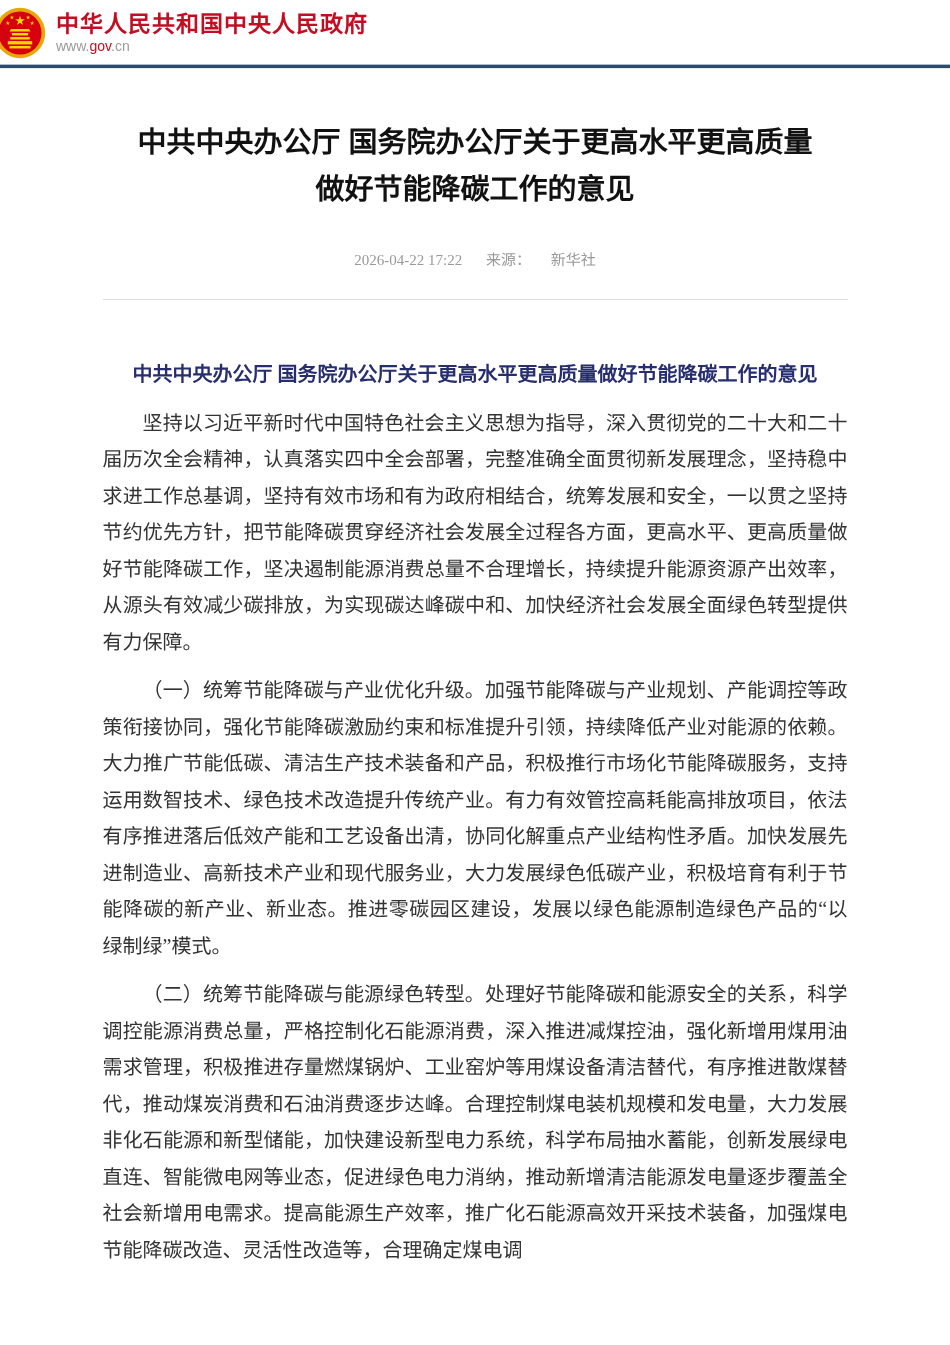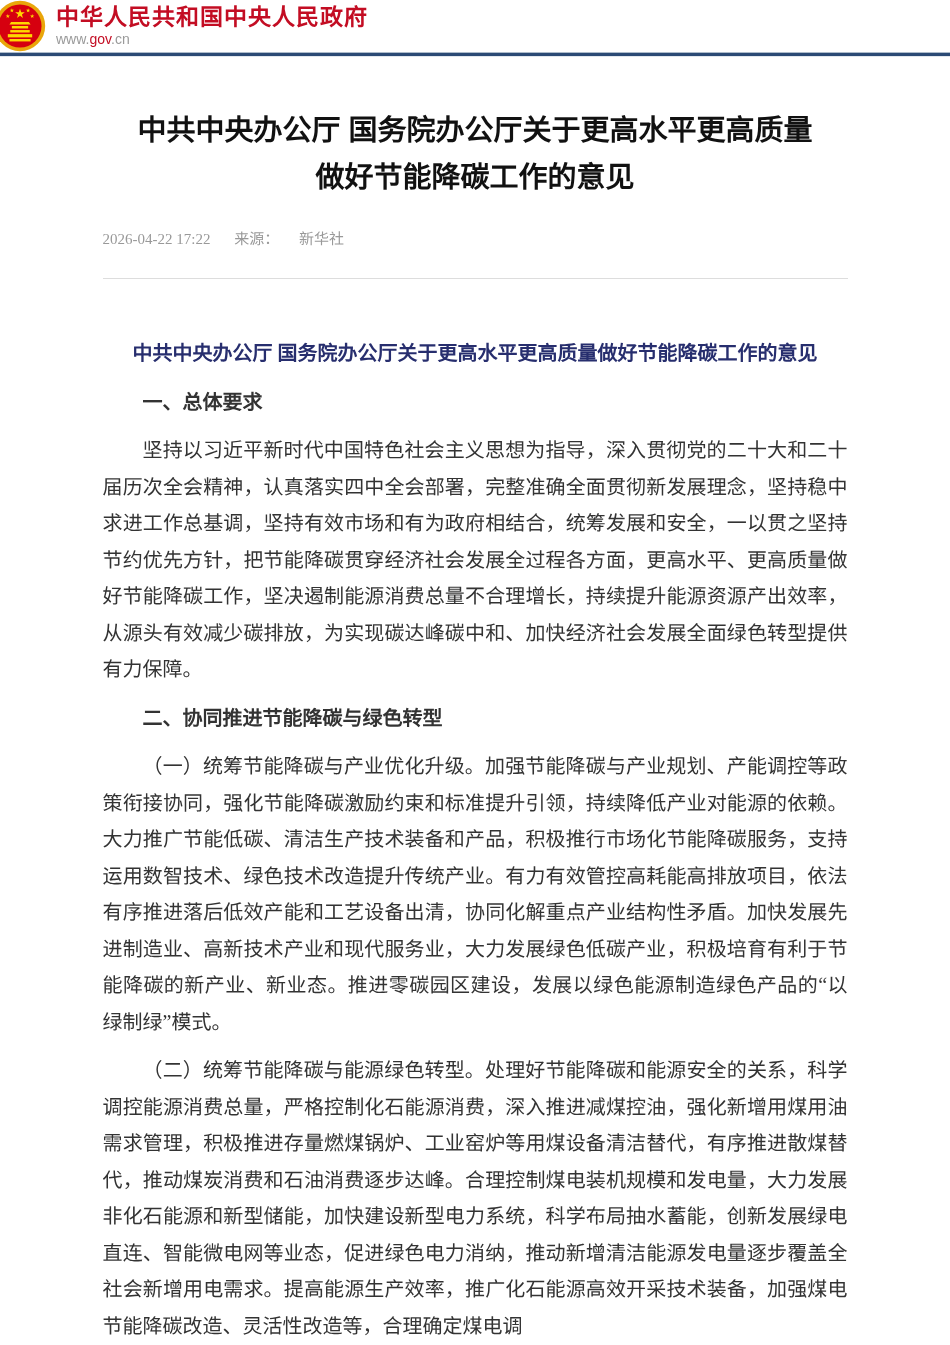--- a/index.html
+++ b/index.html
@@ -9,23 +9,23 @@
   }
   body {
     width: 950px;
     height: 1345px;
     overflow: hidden;
     font-family: "Liberation Serif", "DejaVu Serif", serif;
   }
 
   
   .site-header {
-    height: 52px;
+    height: 64px;
     display: flex;
-    align-items: flex-end;
+    align-items: center;
     background: #ffffff;
   }
   .brand {
     display: flex;
     align-items: center;
     margin-left: -6px;
     text-decoration: none;
     cursor: pointer;
   }
   .emblem {
@@ -67,21 +67,22 @@
     font-family: "Liberation Sans", "DejaVu Sans", sans-serif;
     width: 700px;
     margin: 50px auto 0;
     text-align: center;
     font-size: 29px;
     line-height: 47px;
     font-weight: 700;
     color: #111111;
   }
   .article-meta {
-    margin-top: 26px;
+    margin-top: 35px;
+    text-align: center;
     font-size: 15px;
     color: #999999;
   }
   .article-meta .dt { margin-right: 20px; }
   .article-meta .src-label { margin-right: 16px; }
   .meta-divider {
     border: none;
     border-top: 1px solid #dddddd;
     margin: 30px 0 0;
   }
@@ -152,23 +153,21 @@
 
   <hr class="meta-divider">
 
   <article class="article-body">
 
     <div class="doc-heading">
       <p>中共中央办公厅 国务院办公厅关于更高水平更高质量做好节能降碳工作的意见</p>
     </div>
 
 
-    <h2 class="sec-heading">一、总体要求</h2>
 
     <p class="para">坚持以习近平新时代中国特色社会主义思想为指导，深入贯彻党的二十大和二十届历次全会精神，认真落实四中全会部署，完整准确全面贯彻新发展理念，坚持稳中求进工作总基调，坚持有效市场和有为政府相结合，统筹发展和安全，一以贯之坚持节约优先方针，把节能降碳贯穿经济社会发展全过程各方面，更高水平、更高质量做好节能降碳工作，坚决遏制能源消费总量不合理增长，持续提升能源资源产出效率，从源头有效减少碳排放，为实现碳达峰碳中和、加快经济社会发展全面绿色转型提供有力保障。</p>
 
-    <h2 class="sec-heading">二、协同推进节能降碳与绿色转型</h2>
 
     <p class="para">（一）统筹节能降碳与产业优化升级。加强节能降碳与产业规划、产能调控等政策衔接协同，强化节能降碳激励约束和标准提升引领，持续降低产业对能源的依赖。大力推广节能低碳、清洁生产技术装备和产品，积极推行市场化节能降碳服务，支持运用数智技术、绿色技术改造提升传统产业。有力有效管控高耗能高排放项目，依法有序推进落后低效产能和工艺设备出清，协同化解重点产业结构性矛盾。加快发展先进制造业、高新技术产业和现代服务业，大力发展绿色低碳产业，积极培育有利于节能降碳的新产业、新业态。推进零碳园区建设，发展以绿色能源制造绿色产品的“以绿制绿”模式。</p>
 
     <p class="para">（二）统筹节能降碳与能源绿色转型。处理好节能降碳和能源安全的关系，科学调控能源消费总量，严格控制化石能源消费，深入推进减煤控油，强化新增用煤用油需求管理，积极推进存量燃煤锅炉、工业窑炉等用煤设备清洁替代，有序推进散煤替代，推动煤炭消费和石油消费逐步达峰。合理控制煤电装机规模和发电量，大力发展非化石能源和新型储能，加快建设新型电力系统，科学布局抽水蓄能，创新发展绿电直连、智能微电网等业态，促进绿色电力消纳，推动新增清洁能源发电量逐步覆盖全社会新增用电需求。提高能源生产效率，推广化石能源高效开采技术装备，加强煤电节能降碳改造、灵活性改造等，合理确定煤电调</p>
   </article>
 </main>
 
 </body></html>

